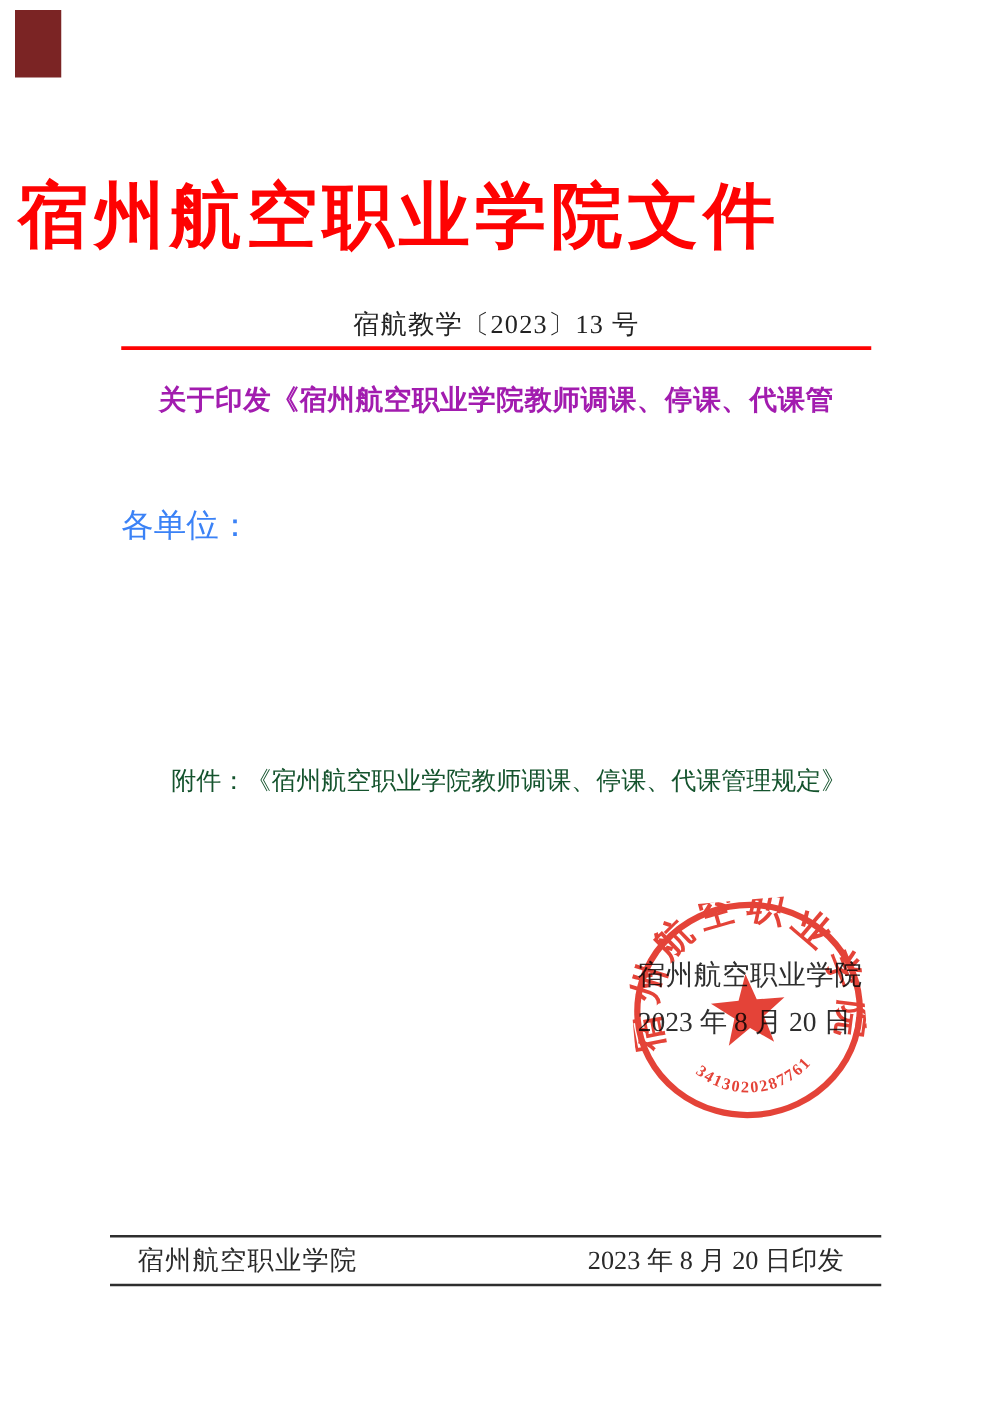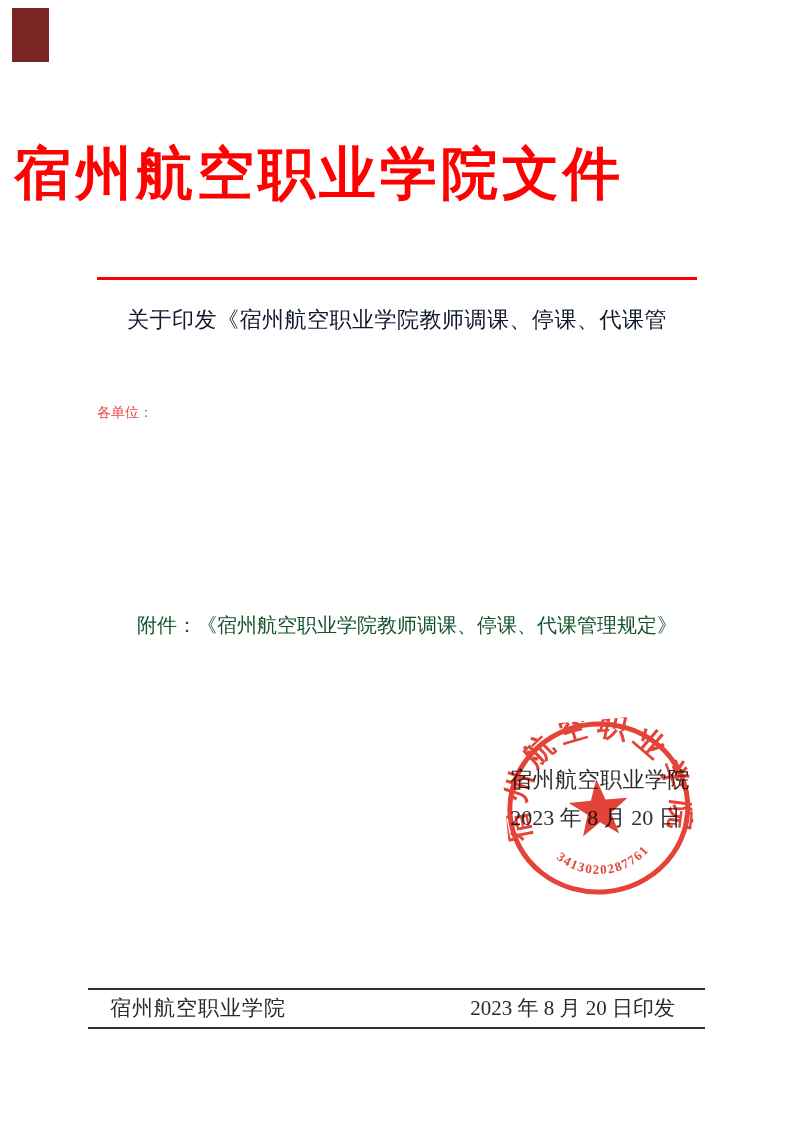--- a/index.html
+++ b/index.html
@@ -27,26 +27,26 @@
     position:absolute;left:0;top:247px;width:794px;
     text-align:center;font-size:21px;line-height:1.15;
     color:#222;letter-spacing:1px;white-space:nowrap;
   }
   .red-rule{
     position:absolute;left:97px;top:277px;width:600px;height:3px;
     background:#fe0202;
   }
   .notice-title{
     position:absolute;left:47px;top:296px;width:700px;
-    text-align:center;font-size:22px;font-weight:normal;
-    line-height:47px;color:#0f172a;letter-spacing:0.5px;
+    text-align:center;font-size:22px;font-weight:bold;
+    line-height:47px;color:#a21caf;letter-spacing:0.5px;
   }
   .salutation{
     position:absolute;left:97px;top:405px;width:600px;
-    font-size:14px;line-height:1.2;color:#ef4444;
+    font-size:26px;line-height:1.2;color:#3b82f6;
   }
   .body-paragraph{
     position:absolute;left:97px;top:450px;width:600px;
     font-size:21px;line-height:41px;color:#333;
     text-align:justify;text-justify:inter-ideograph;
     text-indent:2em;margin:0;
   }
   .attachment-line{
     position:absolute;left:97px;top:612px;width:640px;
     font-size:20px;line-height:1.3;color:#14532d;
@@ -86,20 +86,21 @@
 </style>
 </head>
 <body>
 
 <div class="page">
 
   <div class="corner-mark"></div>
 
   <div class="org-title">宿州航空职业学院文件</div>
 
+  <div class="doc-number">宿航教学〔2023〕13 号</div>
 
   <div class="red-rule"></div>
 
   <div class="notice-title">
     <div>关于印发《宿州航空职业学院教师调课、停课、代课管</div>
   </div>
 
   <div class="salutation">各单位：</div>
 
 

